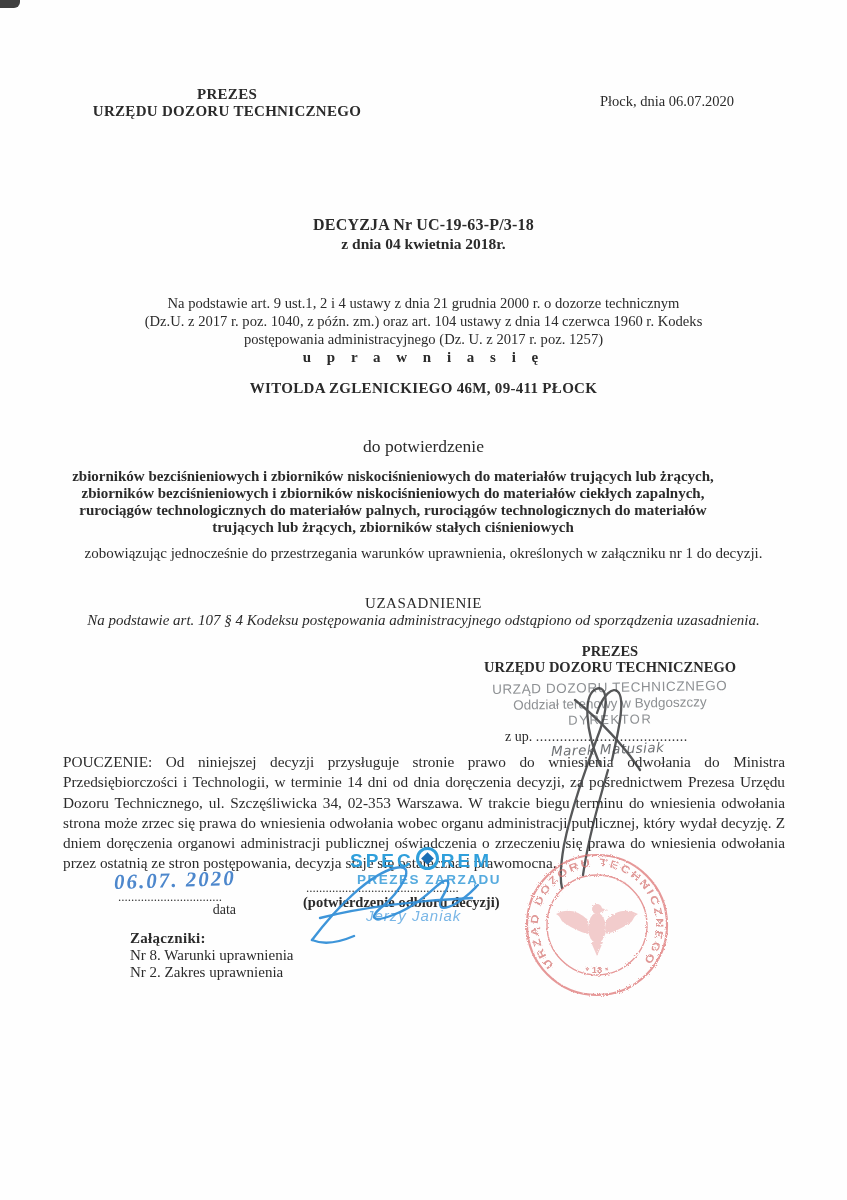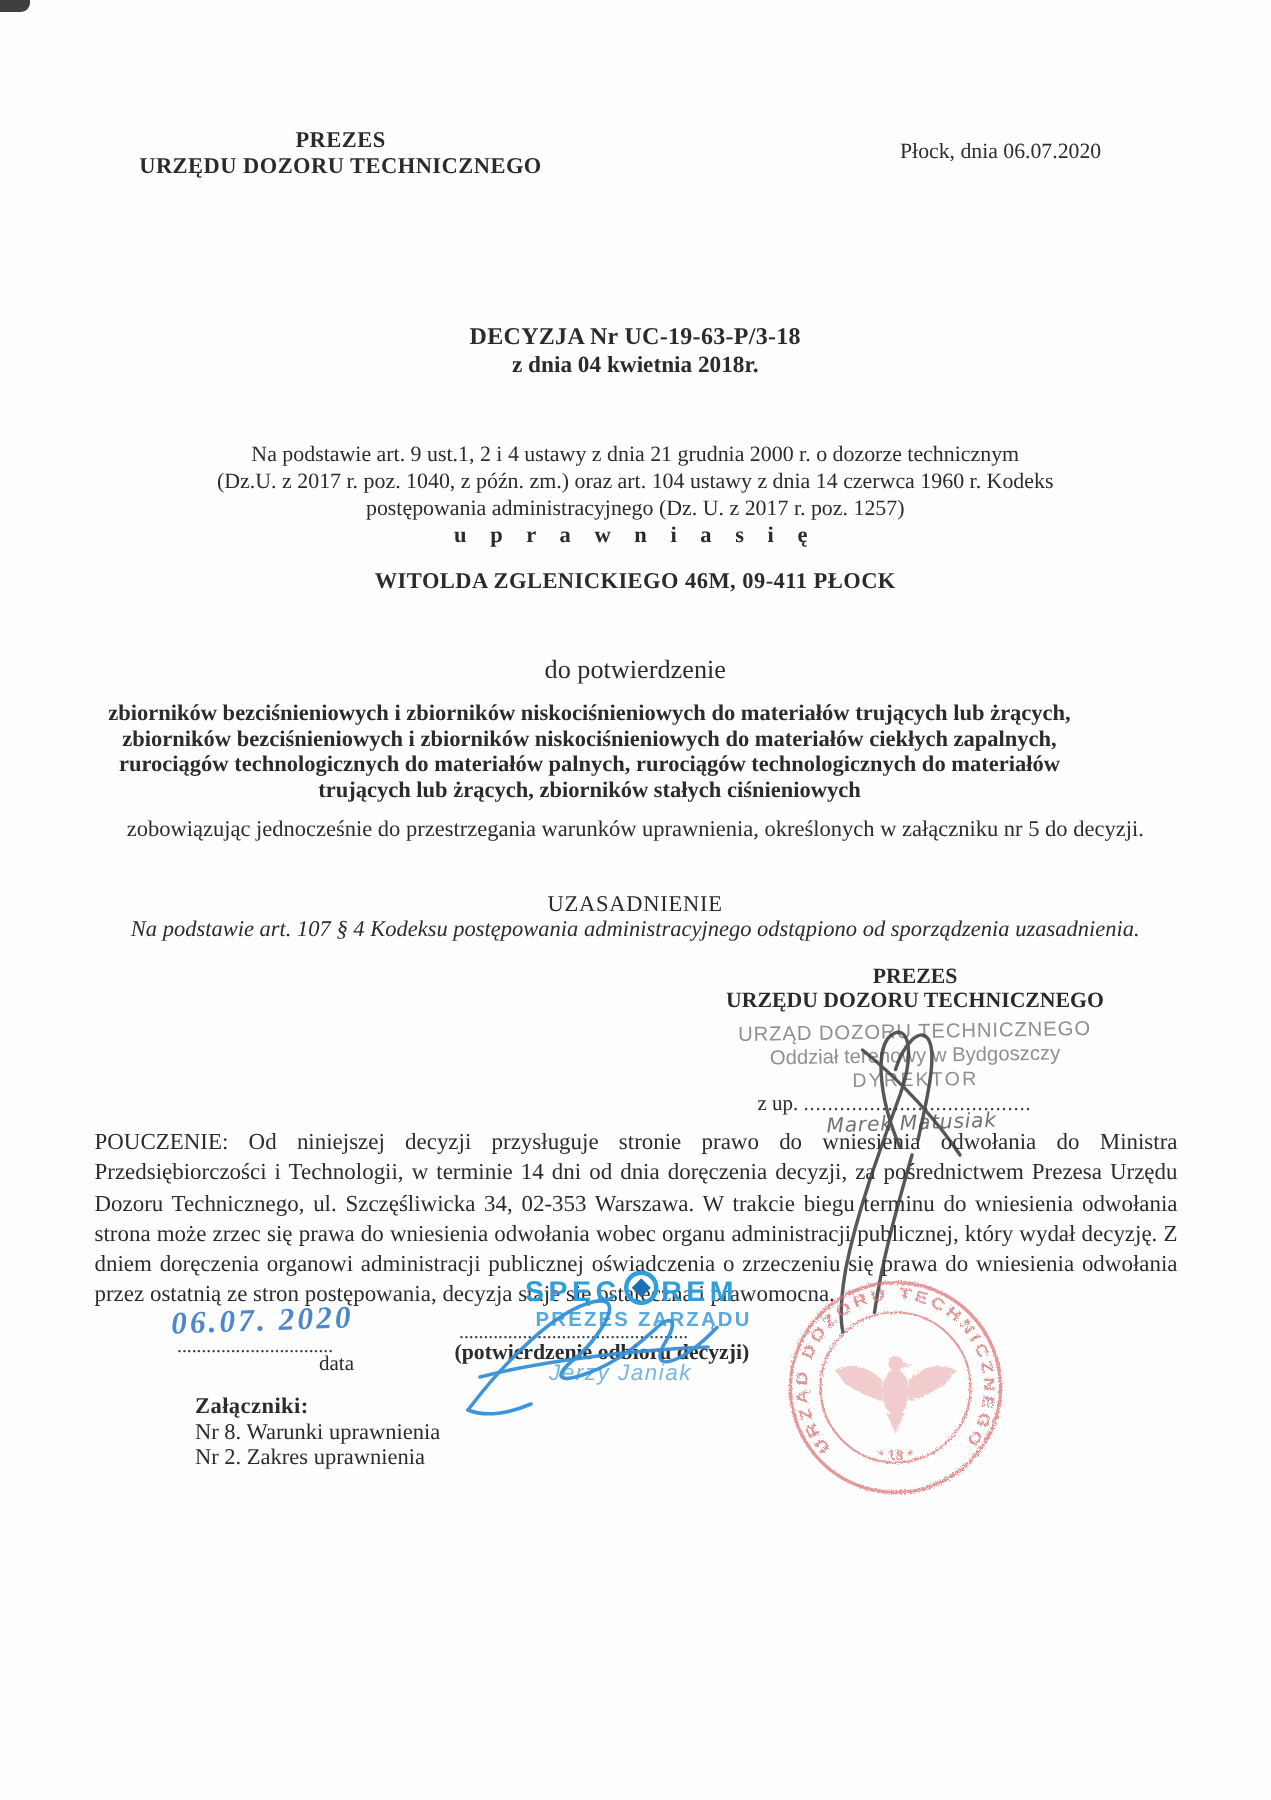--- a/index.html
+++ b/index.html
@@ -86,21 +86,21 @@
     <div>WITOLDA ZGLENICKIEGO 46M, 09-411 PŁOCK</div>
   </div>
   <div class="abs action center">do potwierdzenie</div>
 
   <div class="abs scope center">
     <div class="nowrap">zbiorników bezciśnieniowych i zbiorników niskociśnieniowych do materiałów trujących lub żrących,</div>
     <div class="nowrap">zbiorników bezciśnieniowych i zbiorników niskociśnieniowych do materiałów ciekłych zapalnych,</div>
     <div class="nowrap">rurociągów technologicznych do materiałów palnych, rurociągów technologicznych do materiałów</div>
     <div class="nowrap">trujących lub żrących, zbiorników stałych ciśnieniowych</div>
   </div>
-  <div class="abs obligation center nowrap">zobowiązując jednocześnie do przestrzegania warunków uprawnienia, określonych w załączniku nr 5 do decyzji.</div>
+  <div class="abs obligation center nowrap">zobowiązując jednocześnie do przestrzegania warunków uprawnienia, określonych w załączniku nr 1 do decyzji.</div>
 
   <div class="abs uz-head center">UZASADNIENIE</div>
   <div class="abs uz-text center nowrap">Na podstawie art. 107 § 4 Kodeksu postępowania administracyjnego odstąpiono od sporządzenia uzasadnienia.</div>
 
   <div class="abs sig-title">
     <div>PREZES</div>
     <div>URZĘDU DOZORU TECHNICZNEGO</div>
   </div>
   <div class="abs sig-stamp">
     <div class="l1">URZĄD DOZORU TECHNICZNEGO</div>

